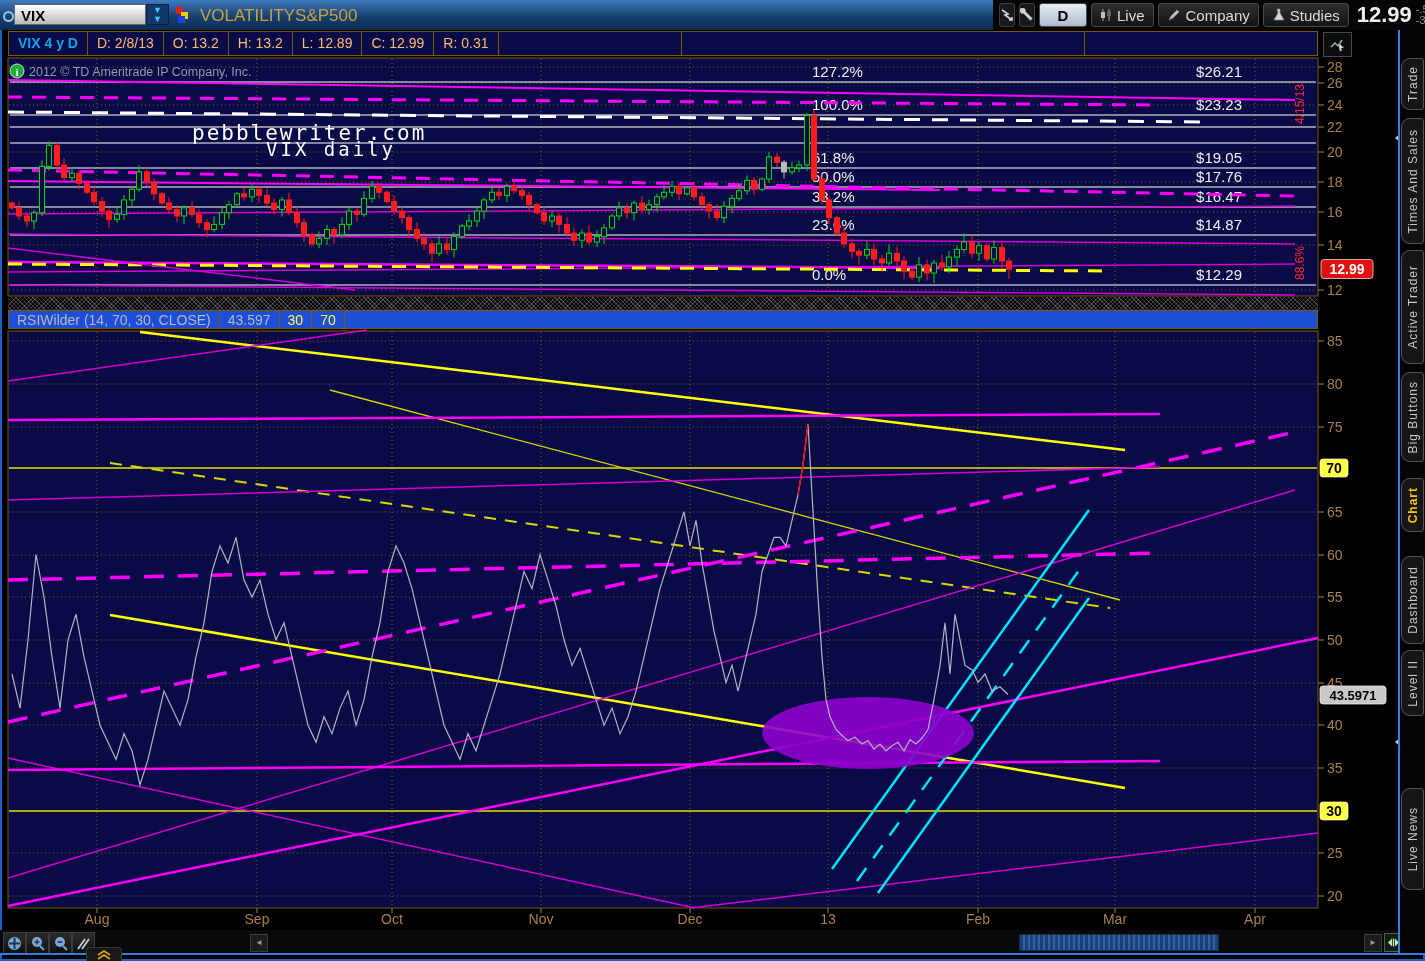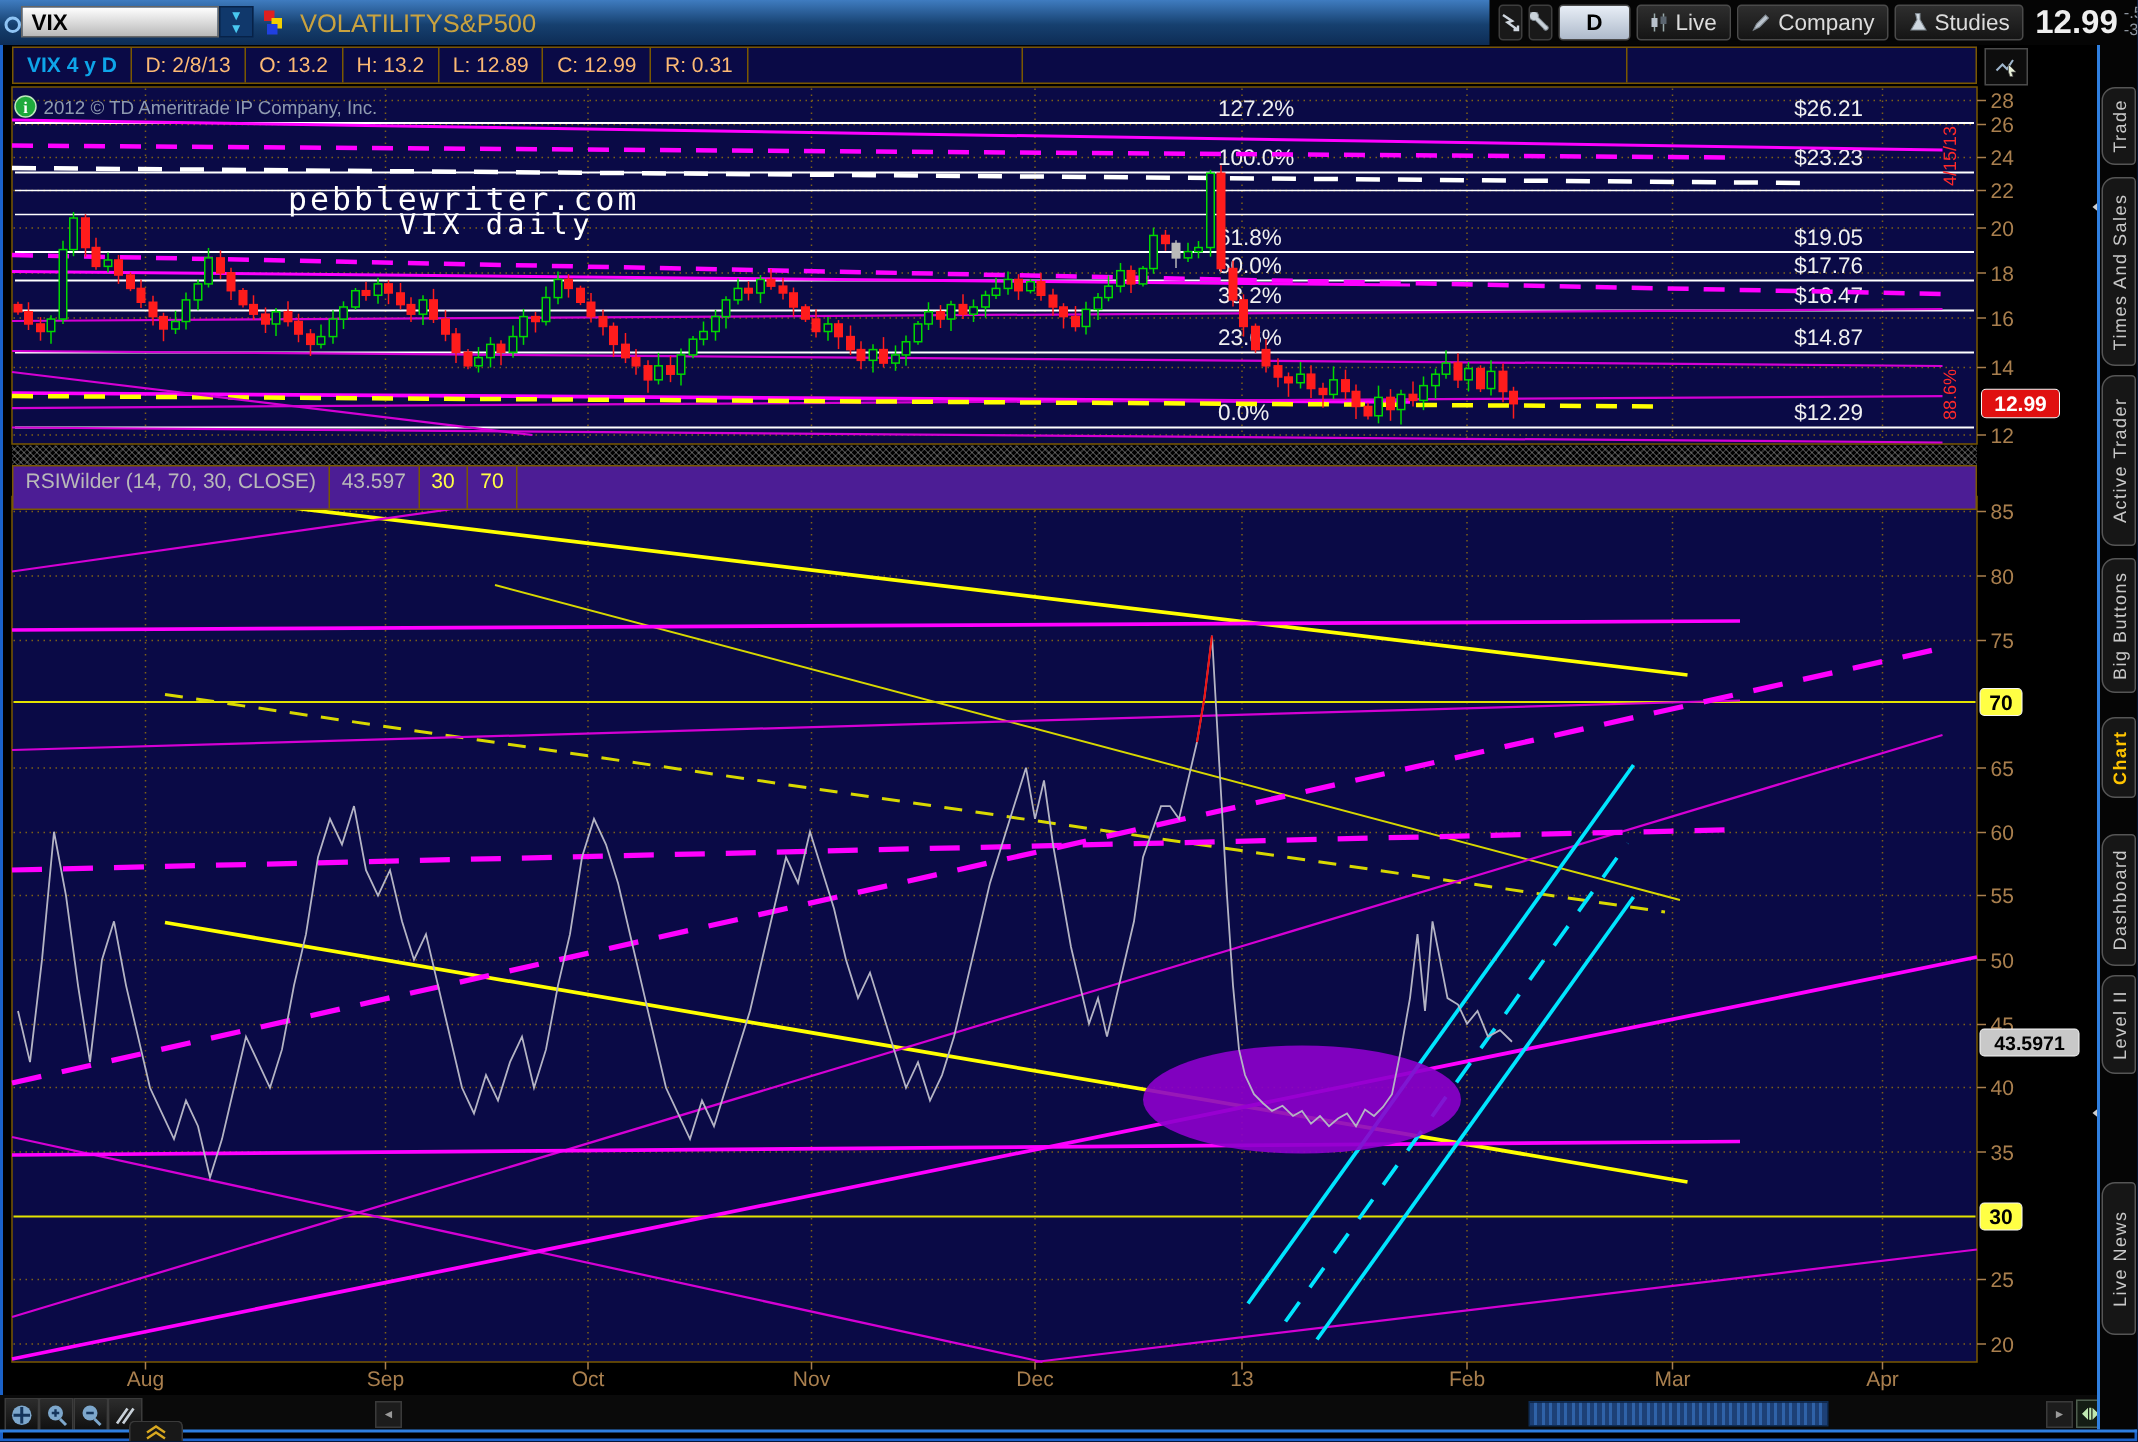--- a/index.html
+++ b/index.html
@@ -33,21 +33,21 @@
   #ohlc-bar .spacer1{width:182px;padding:0;}
   #ohlc-bar .spacer2{width:402px;padding:0;}
   #ohlc-bar .rest{flex:1;border-right:none;}
   #pan-btn{position:absolute;left:1323px;top:32px;width:27px;height:23px;background:#0d0d0d;
           border:1px solid #4a4a4a;z-index:4;display:flex;align-items:center;justify-content:center;}
   
   #splitter{position:absolute;left:8px;top:297px;width:1310px;height:13px;z-index:4;
      background:repeating-linear-gradient(45deg,#000 0 2px,#3a3a3a 2px 3px),repeating-linear-gradient(-45deg,#000 0 2px,#2e2e2e 2px 3px);
      background-blend-mode:screen;}
   
-  #rsi-header{position:absolute;left:8px;top:310px;width:1310px;height:30px;background:#4c1d95;
+  #rsi-header{position:absolute;left:8px;top:310px;width:1310px;height:19px;background:#1d4ed8;
           border:1px solid #7a5800;box-sizing:border-box;display:flex;z-index:4;}
   #rsi-header .hcell{border-right:1px solid #7a5800;font-size:14px;color:#b9b9b9;line-height:19px;padding:0 8px;white-space:nowrap;}
   #rsi-header .yellow{color:#ffff44;}
   
   #sidebar{position:absolute;right:0;top:30px;width:27px;height:923px;background:#050505;z-index:6;}
   #sidebar-line{position:absolute;left:0;top:0;bottom:0;width:2px;background:#2f7fe0;}
   .side-tab{position:absolute;right:1px;width:21px;background:#161616;border:1px solid #555;
           border-radius:9px 3px 3px 9px;display:flex;align-items:center;justify-content:center;cursor:pointer;}
   .side-tab span{writing-mode:vertical-rl;transform:rotate(180deg);font-size:12px;color:#c8c8c8;letter-spacing:1px;white-space:nowrap;}
   .side-tab.active span{color:#ffc400;font-weight:bold;}

